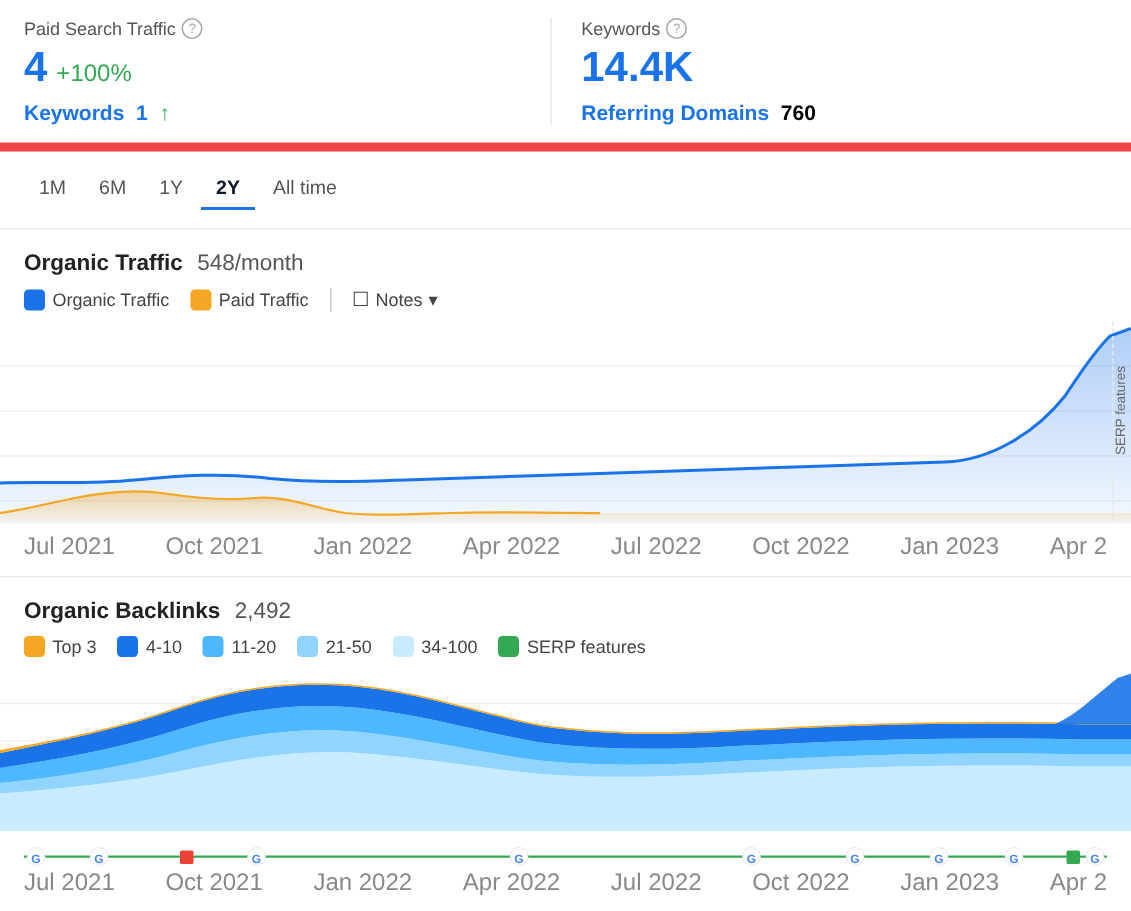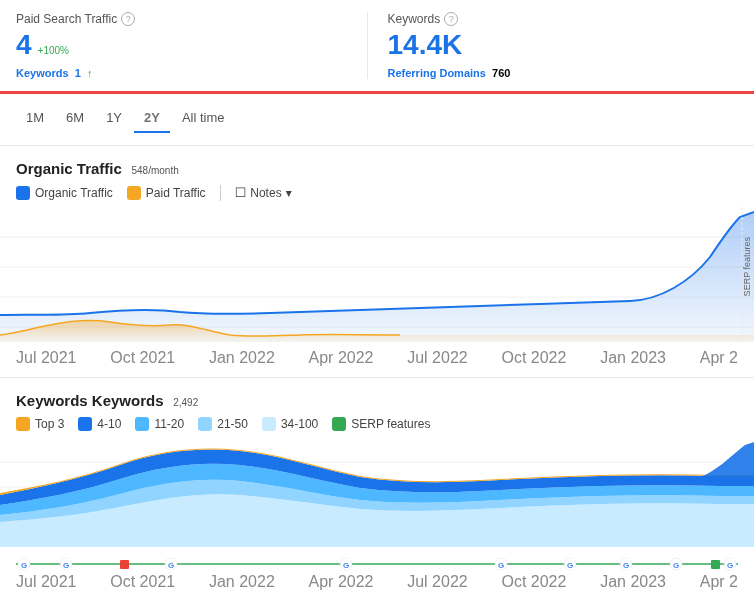--- a/index.html
+++ b/index.html
@@ -8,21 +8,21 @@
       background: #fff;
       color: #333;
       font-size: 13px;
       width: 754px;
       overflow-x: hidden;
     }
 
     .top-metrics {
       display: flex;
       padding: 12px 16px;
-      border-bottom: 3px solid #ef4444;
+      border-bottom: 6px solid #ef4444;
       gap: 0;
     }
     .metric-block {
       flex: 1;
       padding-right: 20px;
       border-right: 1px solid #e8e8e8;
       margin-right: 20px;
     }
     .metric-block:last-child {
       border-right: none;
@@ -36,27 +36,27 @@
       gap: 4px;
       margin-bottom: 4px;
     }
     .metric-value {
       font-size: 28px;
       font-weight: 700;
       color: #1a73e8;
       line-height: 1.1;
     }
     .metric-change {
-      font-size: 10px;
+      font-size: 16px;
       color: #34a853;
       font-weight: 500;
       margin-left: 6px;
     }
     .metric-sub {
-      font-size: 11px;
+      font-size: 14px;
       color: #555;
       margin-top: 6px;
     }
     .metric-sub span {
       color: #1a73e8;
       font-weight: 600;
     }
     .info-icon {
       width: 14px;
       height: 14px;
@@ -78,36 +78,36 @@
     }
     .time-tab {
       padding: 6px 10px;
       font-size: 13px;
       color: #555;
       cursor: pointer;
       border-bottom: 2px solid transparent;
       margin-bottom: -1px;
     }
     .time-tab.active {
-      color: #737373;
+      color: #0f172a;
       border-bottom: 2px solid #1a73e8;
       font-weight: 600;
     }
 
     .section {
       padding: 14px 16px 0;
     }
     .section-title {
       font-size: 15px;
       font-weight: 700;
       color: #222;
       display: inline;
     }
     .section-value {
-      font-size: 10px;
+      font-size: 15px;
       color: #555;
       margin-left: 6px;
     }
 
     .legend {
       display: flex;
       align-items: center;
       gap: 14px;
       margin: 8px 0 6px;
       flex-wrap: wrap;
@@ -294,21 +294,21 @@
     <span>Jul 2022</span>
     <span>Oct 2022</span>
     <span>Jan 2023</span>
     <span>Apr 2</span>
   </div>
 </div>
 
 <div class="keywords-section">
   <div class="section">
     <div style="margin-bottom:2px;">
-      <span class="section-title">Keywords Keywords</span>
+      <span class="section-title">Organic Backlinks</span>
       <span class="section-value">2,492</span>
     </div>
     <div class="legend">
       <div class="legend-item">
         <span class="legend-checkbox" style="background:#f5a623;"></span>
         <span>Top 3</span>
       </div>
       <div class="legend-item">
         <span class="legend-checkbox" style="background:#1a73e8;"></span>
         <span>4-10</span>

